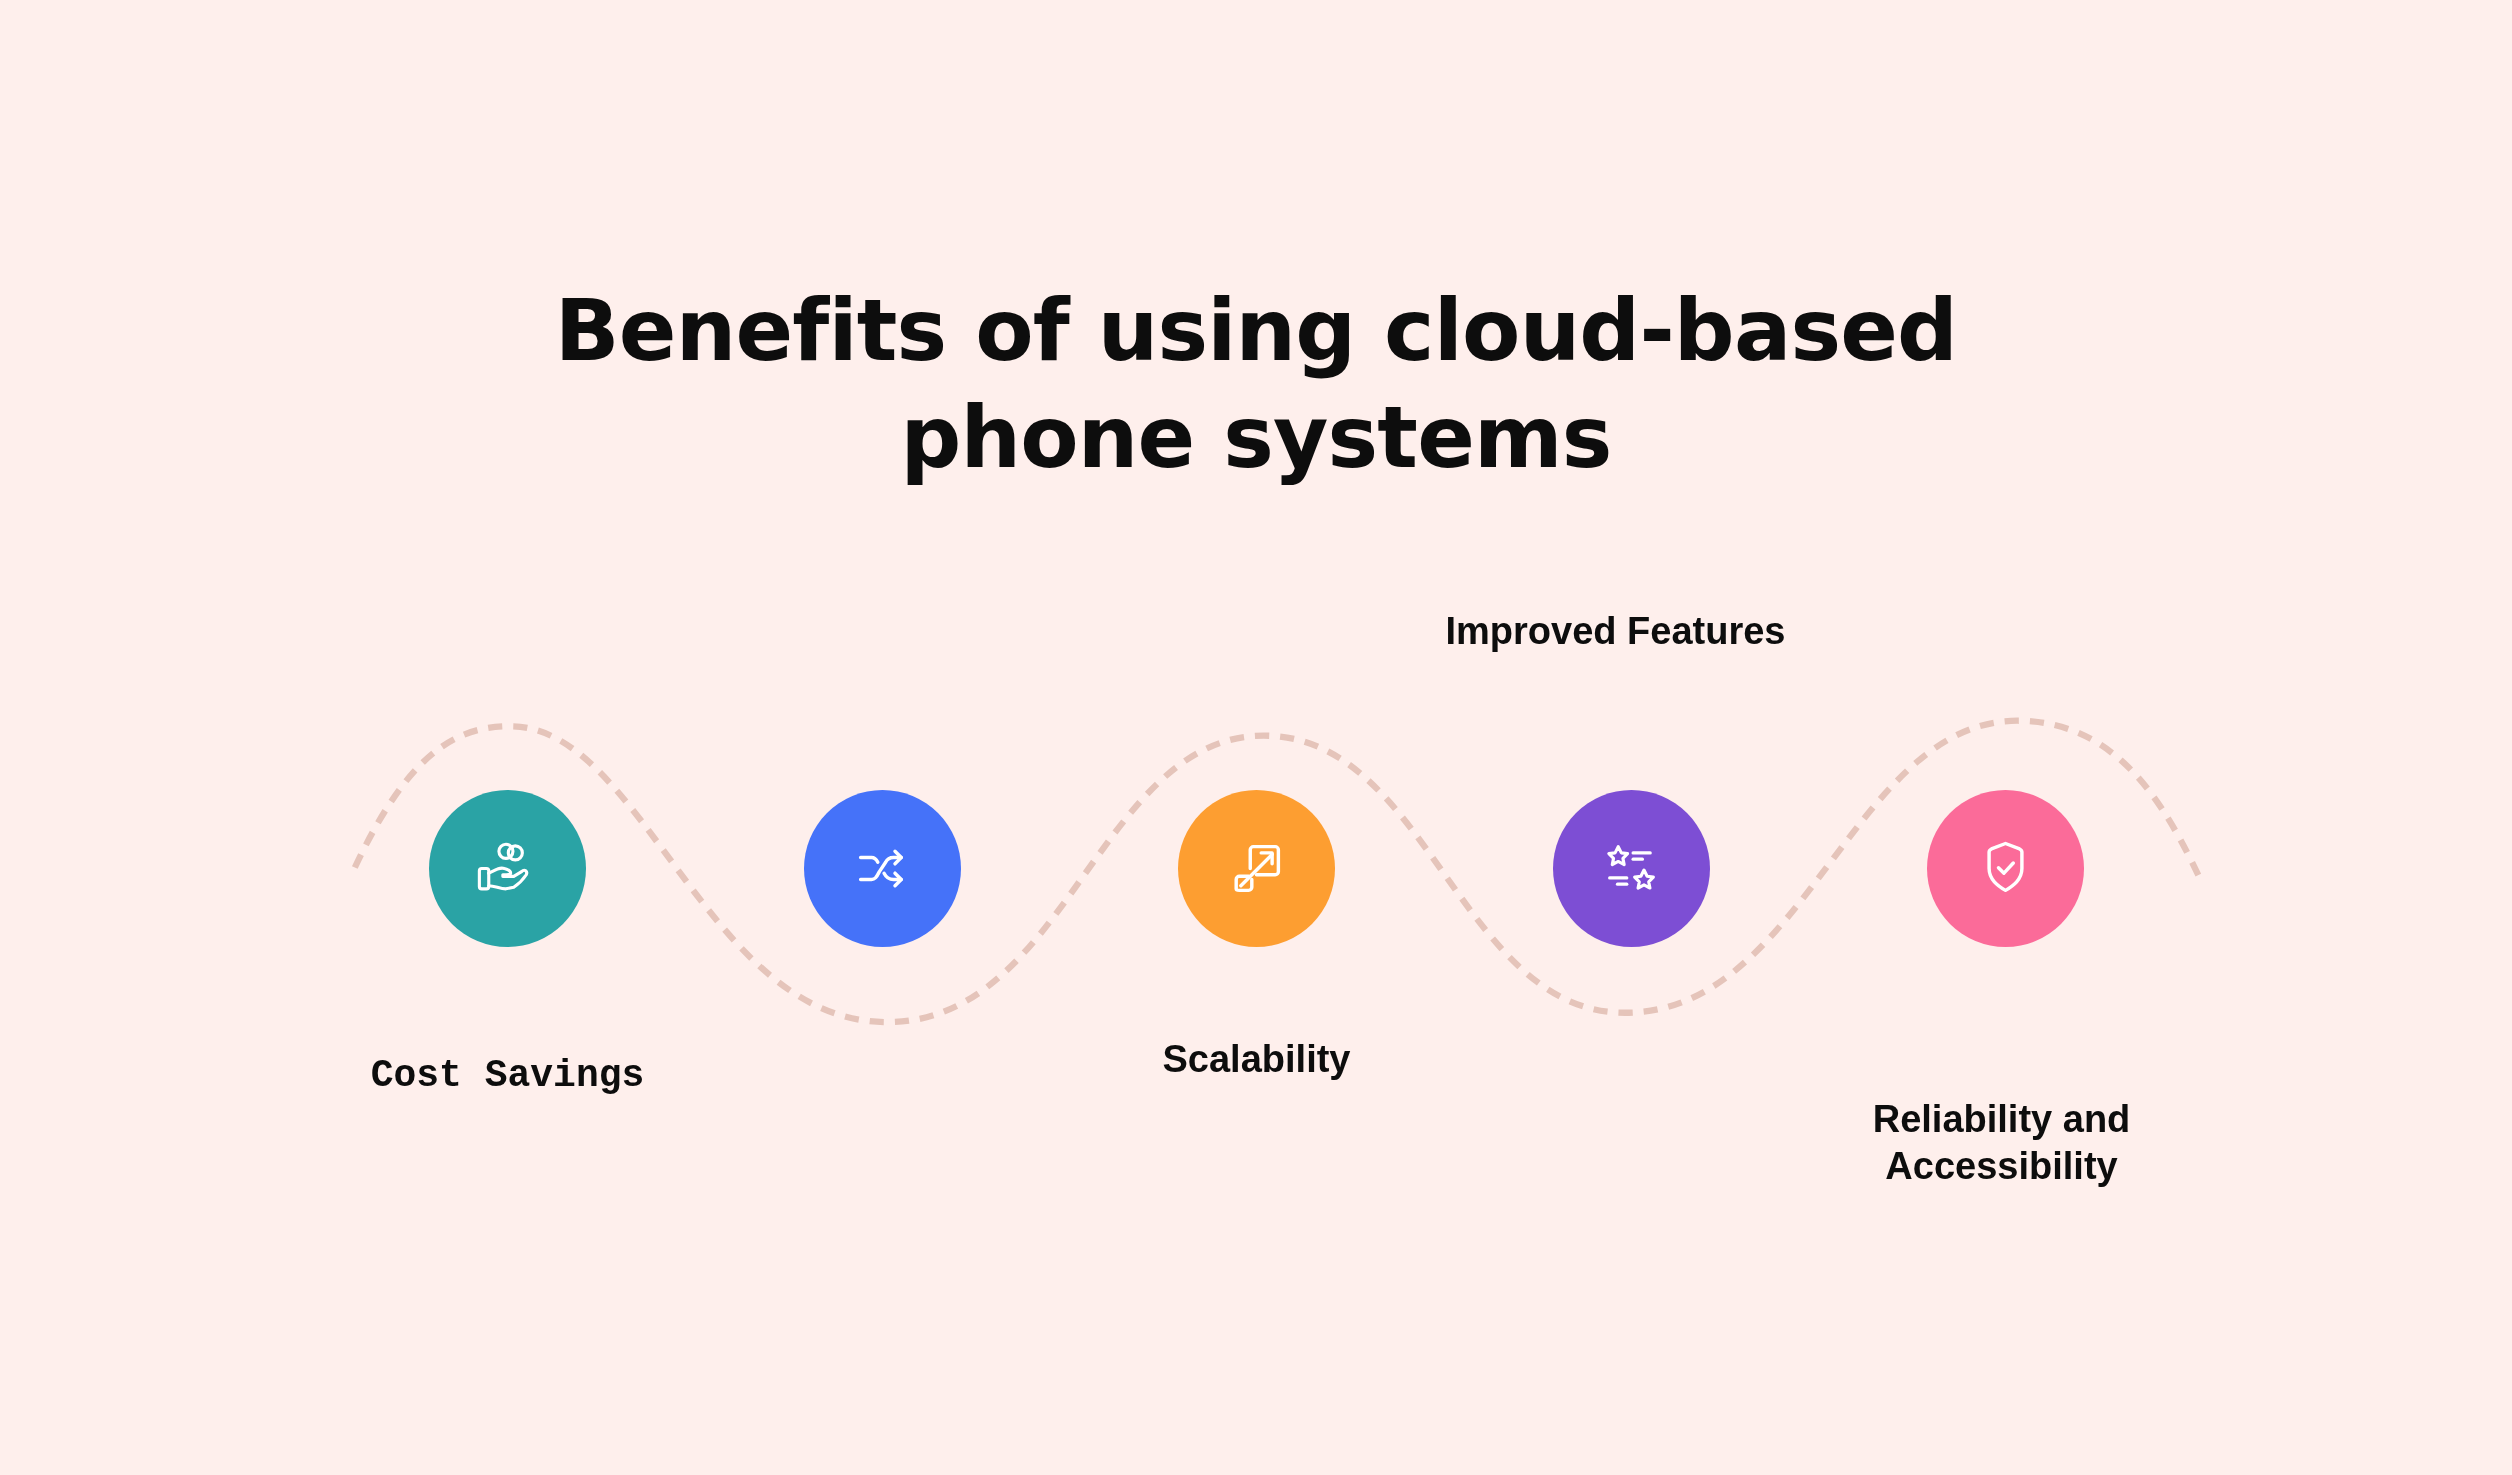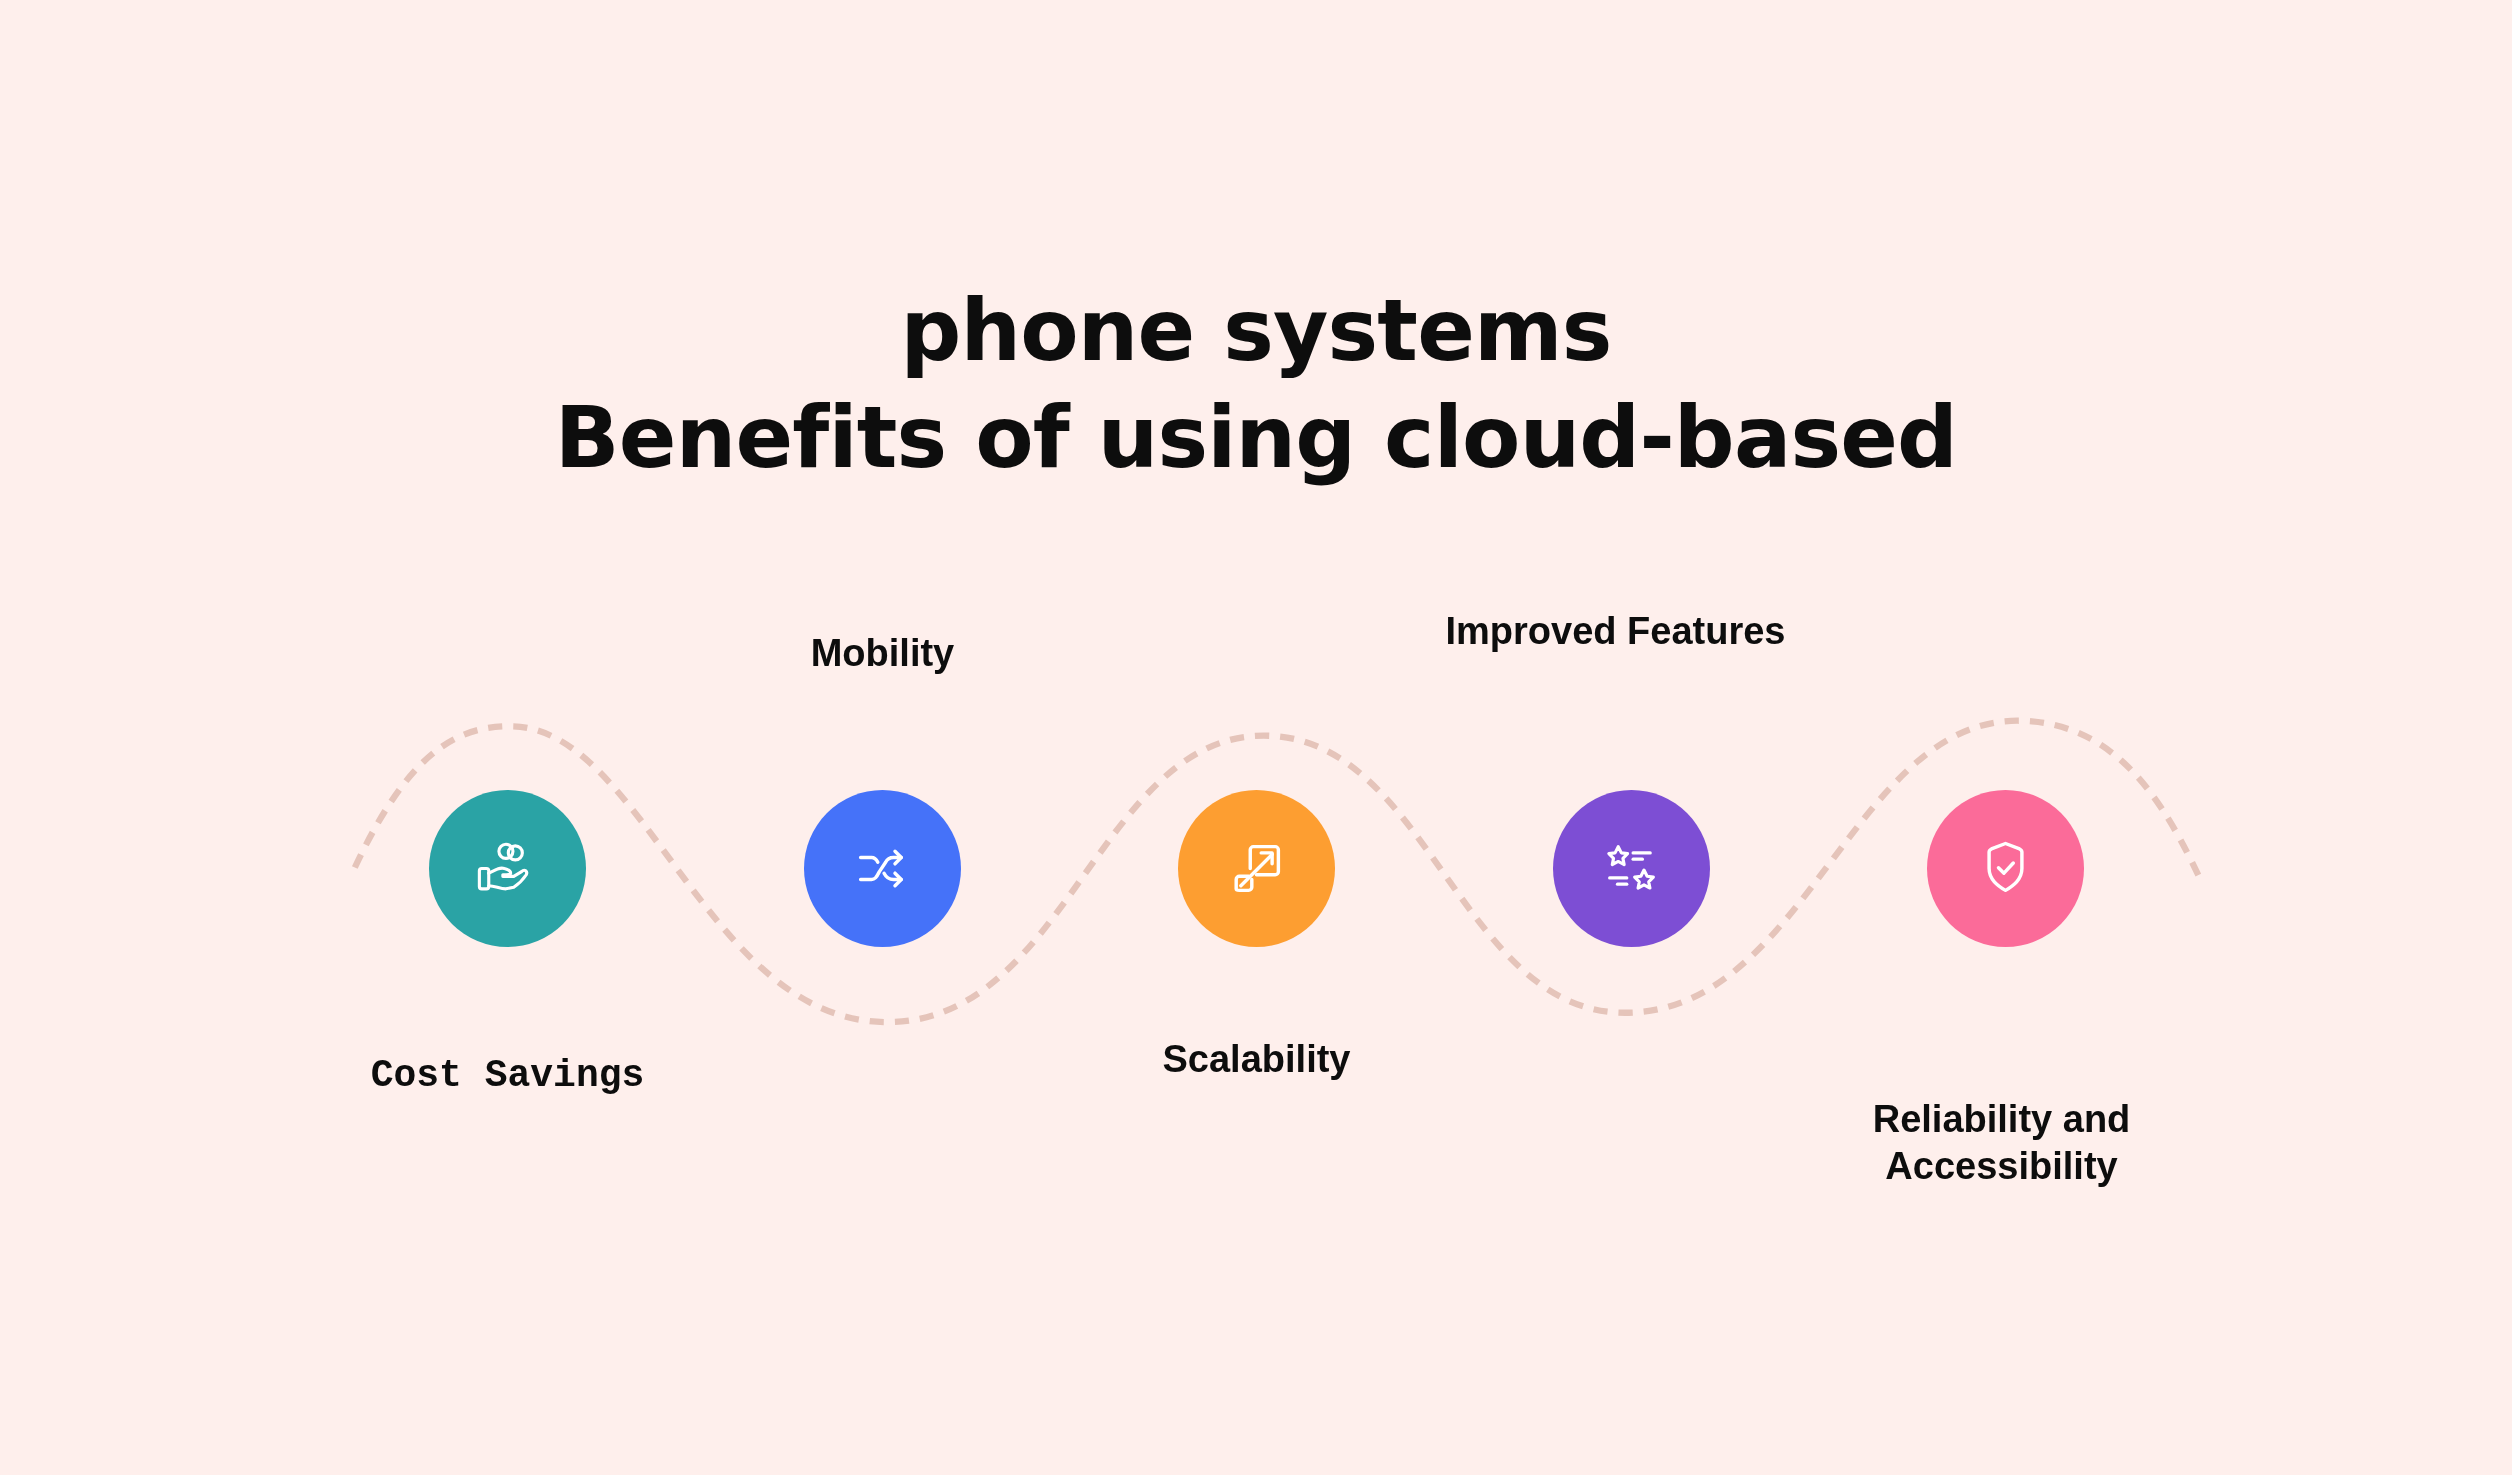--- a/index.html
+++ b/index.html
@@ -23,22 +23,22 @@
   .label {
     position:absolute; width:345px; text-align:center;
     font-weight:bold; font-size:38px; line-height:47px;
   }
   .label span { display:block; }
 </style>
 </head>
 <body>
 
 <h1 class="title">
+  <span>Benefits of using cloud-based</span>
   <span>phone systems</span>
-  <span>Benefits of using cloud-based</span>
 </h1>
 
 <svg class="wave" width="2512" height="1476" viewBox="0 0 3200 1880">
   <path d="M452,1105 C520,960 580,925 650,925 C820,925 900,1302 1130,1302 C1360,1302 1400,937 1610,937 C1820,937 1860,1290 2070,1290 C2300,1290 2360,918 2570,918 C2700,918 2760,1030 2803,1120" fill="none" stroke="#E5C4BA" stroke-width="8" stroke-dasharray="18 14"></path>
 </svg>
 
 <div class="node" style="left:429px;top:790px;background:#2AA3A5;">
   <svg viewBox="0 0 48 48" fill="none" stroke="#fff" stroke-width="2" stroke-linecap="round" stroke-linejoin="round">
     <circle cx="23" cy="13" r="4.5"></circle>
       <circle cx="29" cy="14" r="4.5"></circle>
@@ -54,21 +54,20 @@
 <div class="node" style="left:804px;top:790px;background:#4572F9;">
   <svg viewBox="0 0 48 48" fill="none" stroke="#fff" stroke-width="2.2" stroke-linecap="round" stroke-linejoin="round">
     <path d="M10 17 H17 C19 17 20 18 21 20"></path>
     <path d="M10 31 H17 C19 31 20 30 22 26 L26 20 C27 18 28 17 31 17 H36"></path>
     <path d="M32 13 L36 17 L32 21"></path>
     <path d="M25 27 C26 29 28 31 31 31 H36"></path>
     <path d="M32 27 L36 31 L32 35"></path>
   </svg>
 </div>
 <div class="label" style="left:710px;top:630px;">
-  <span>Mobility</span>
 </div>
 
 <div class="node" style="left:1178px;top:790px;background:#FD9E31;">
   <svg viewBox="0 0 48 48" fill="none" stroke="#fff" stroke-width="2.2" stroke-linecap="round" stroke-linejoin="round">
     <path d="M20 24 V12 C20 11 21 10 22 10 H36 C37 10 38 11 38 12 V26 C38 27 37 28 36 28 H24"></path>
     <path d="M19 29 H13 C12 29 11 30 11 31 V37 C11 38 12 38 13 38 H19 C20 38 21 37 21 36 V31"></path>
     <path d="M14 35 L34 15"></path>
     <path d="M27 14 H34 V21"></path>
   </svg>
 </div>

